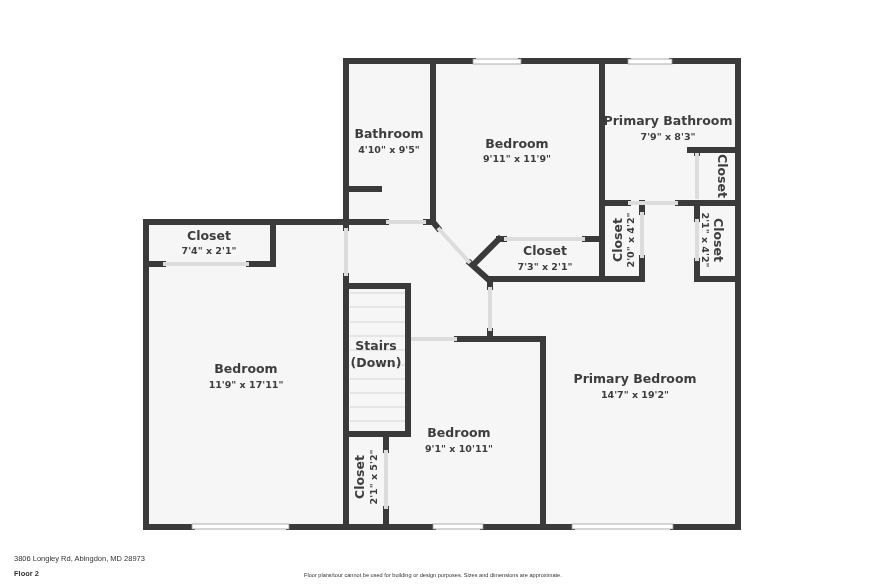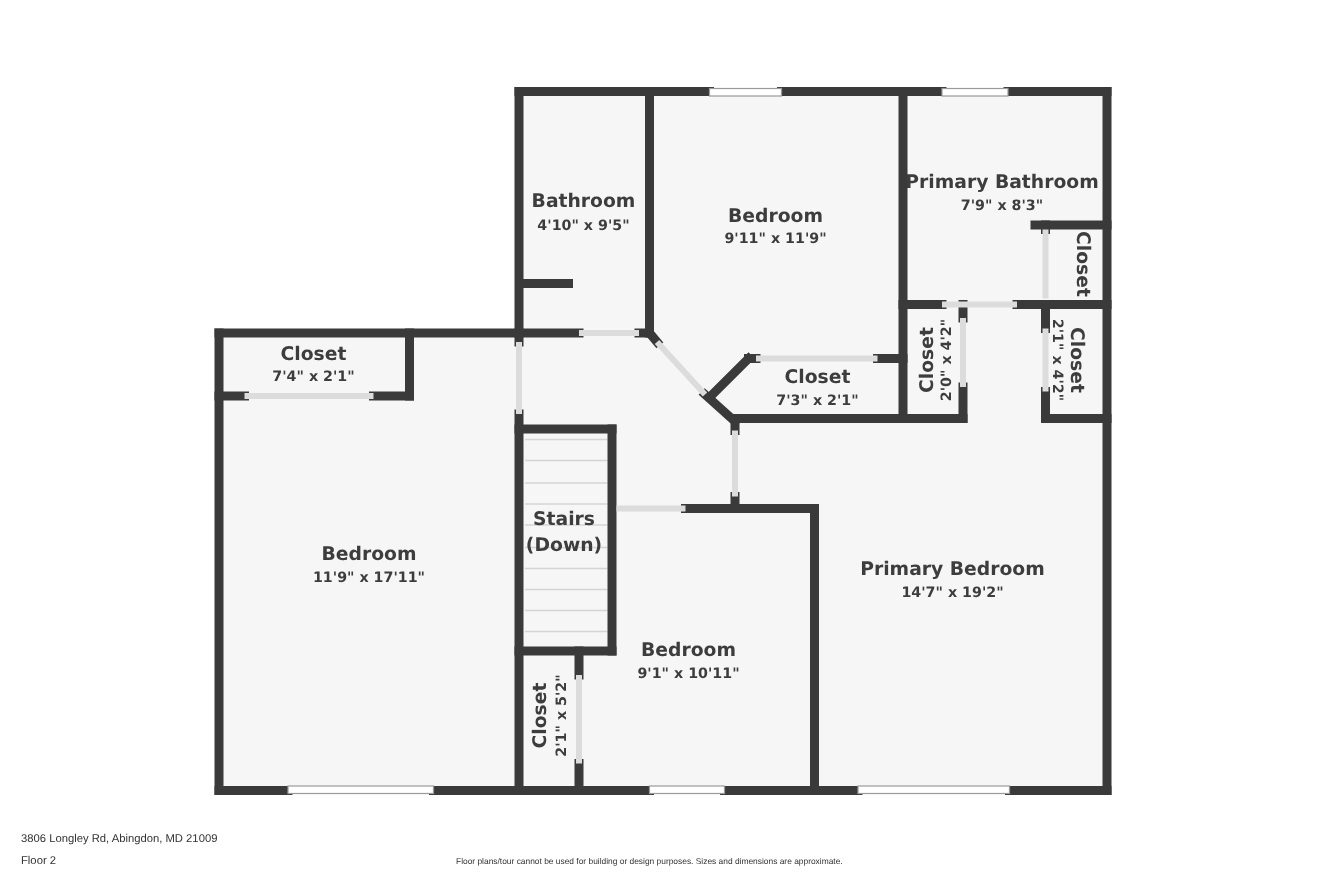--- a/index.html
+++ b/index.html
@@ -2,21 +2,21 @@
 <html><head>
 <meta charset="utf-8">
 <style>
   html, body { margin: 0; padding: 0; background: #ffffff; }
   body { width: 883px; height: 588px; position: relative; overflow: hidden; font-family: "Liberation Sans", "DejaVu Sans", sans-serif; }
   #plan { position: absolute; left: 0; top: 0; width: 883px; height: 588px; }
   .room-name { font-family: "DejaVu Sans", "Liberation Sans", sans-serif; font-weight: bold; font-size: 12.5px; fill: #3d3d3d; }
   .room-dim { font-family: "DejaVu Sans", "Liberation Sans", sans-serif; font-weight: bold; font-size: 9.5px; fill: #3d3d3d; }
   .footer { position: absolute; color: #333; font-family: "Liberation Sans", sans-serif; }
   #address { left: 14px; top: 554px; font-size: 7.5px; }
-  #floor { left: 14px; top: 569px; font-size: 7.5px; }
+  #floor { left: 14px; top: 569px; font-size: 7.5px; font-weight: bold; }
   #disclaimer { left: 304px; top: 572px; font-size: 5.6px; }
 </style>
 </head>
 <body>
 
 <svg id="plan" viewBox="0 0 883 588" xmlns="http://www.w3.org/2000/svg">
 
   <g fill="#f6f6f6">
     <rect x="346" y="61" width="392" height="466"></rect>
     <rect x="146" y="222" width="202" height="305"></rect>
@@ -171,15 +171,15 @@
       <text class="room-name" x="0" y="-3">Closet</text>
       <text class="room-dim" x="0" y="9">2'1" x 4'2"</text>
     </g>
     <g transform="translate(364,477) rotate(-90)">
       <text class="room-name" x="0" y="0">Closet</text>
       <text class="room-dim" x="0" y="13">2'1" x 5'2"</text>
     </g>
   </g>
 </svg>
 
-<div class="footer" id="address">3806 Longley Rd, Abingdon, MD 21009</div>
+<div class="footer" id="address">3806 Longley Rd, Abingdon, MD 28973</div>
 <div class="footer" id="floor">Floor 2</div>
 <div class="footer" id="disclaimer">Floor plans/tour cannot be used for building or design purposes. Sizes and dimensions are approximate.</div>
 
 </body></html>

